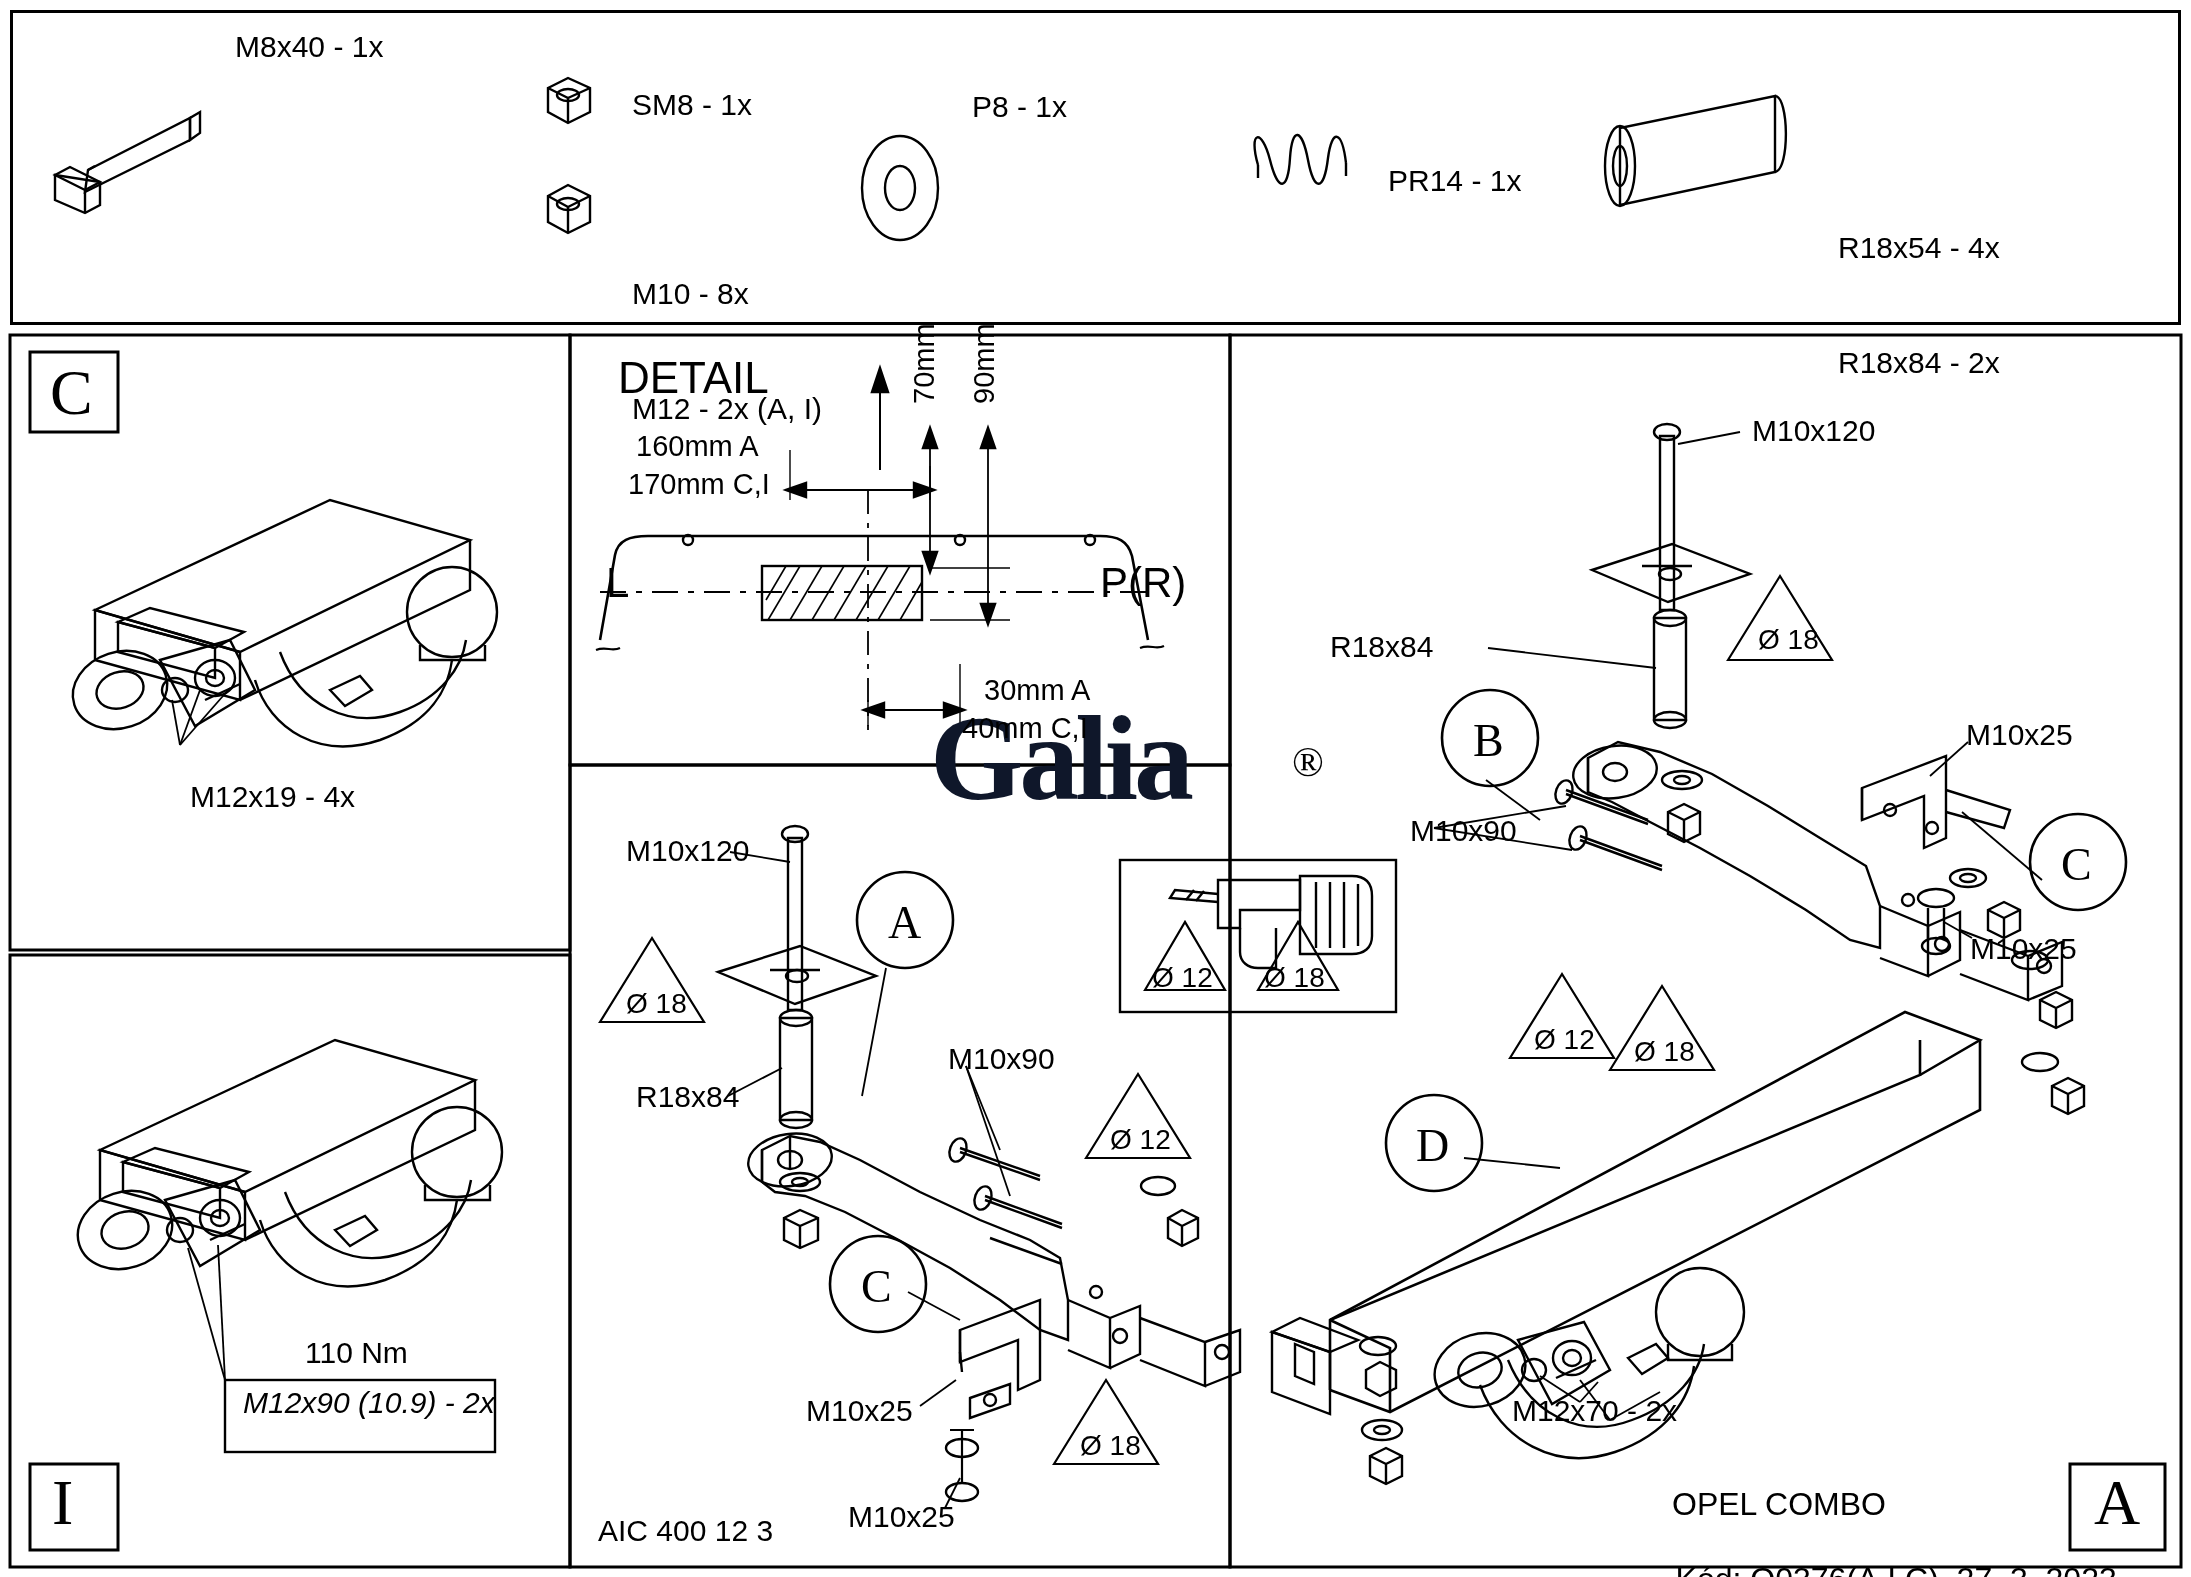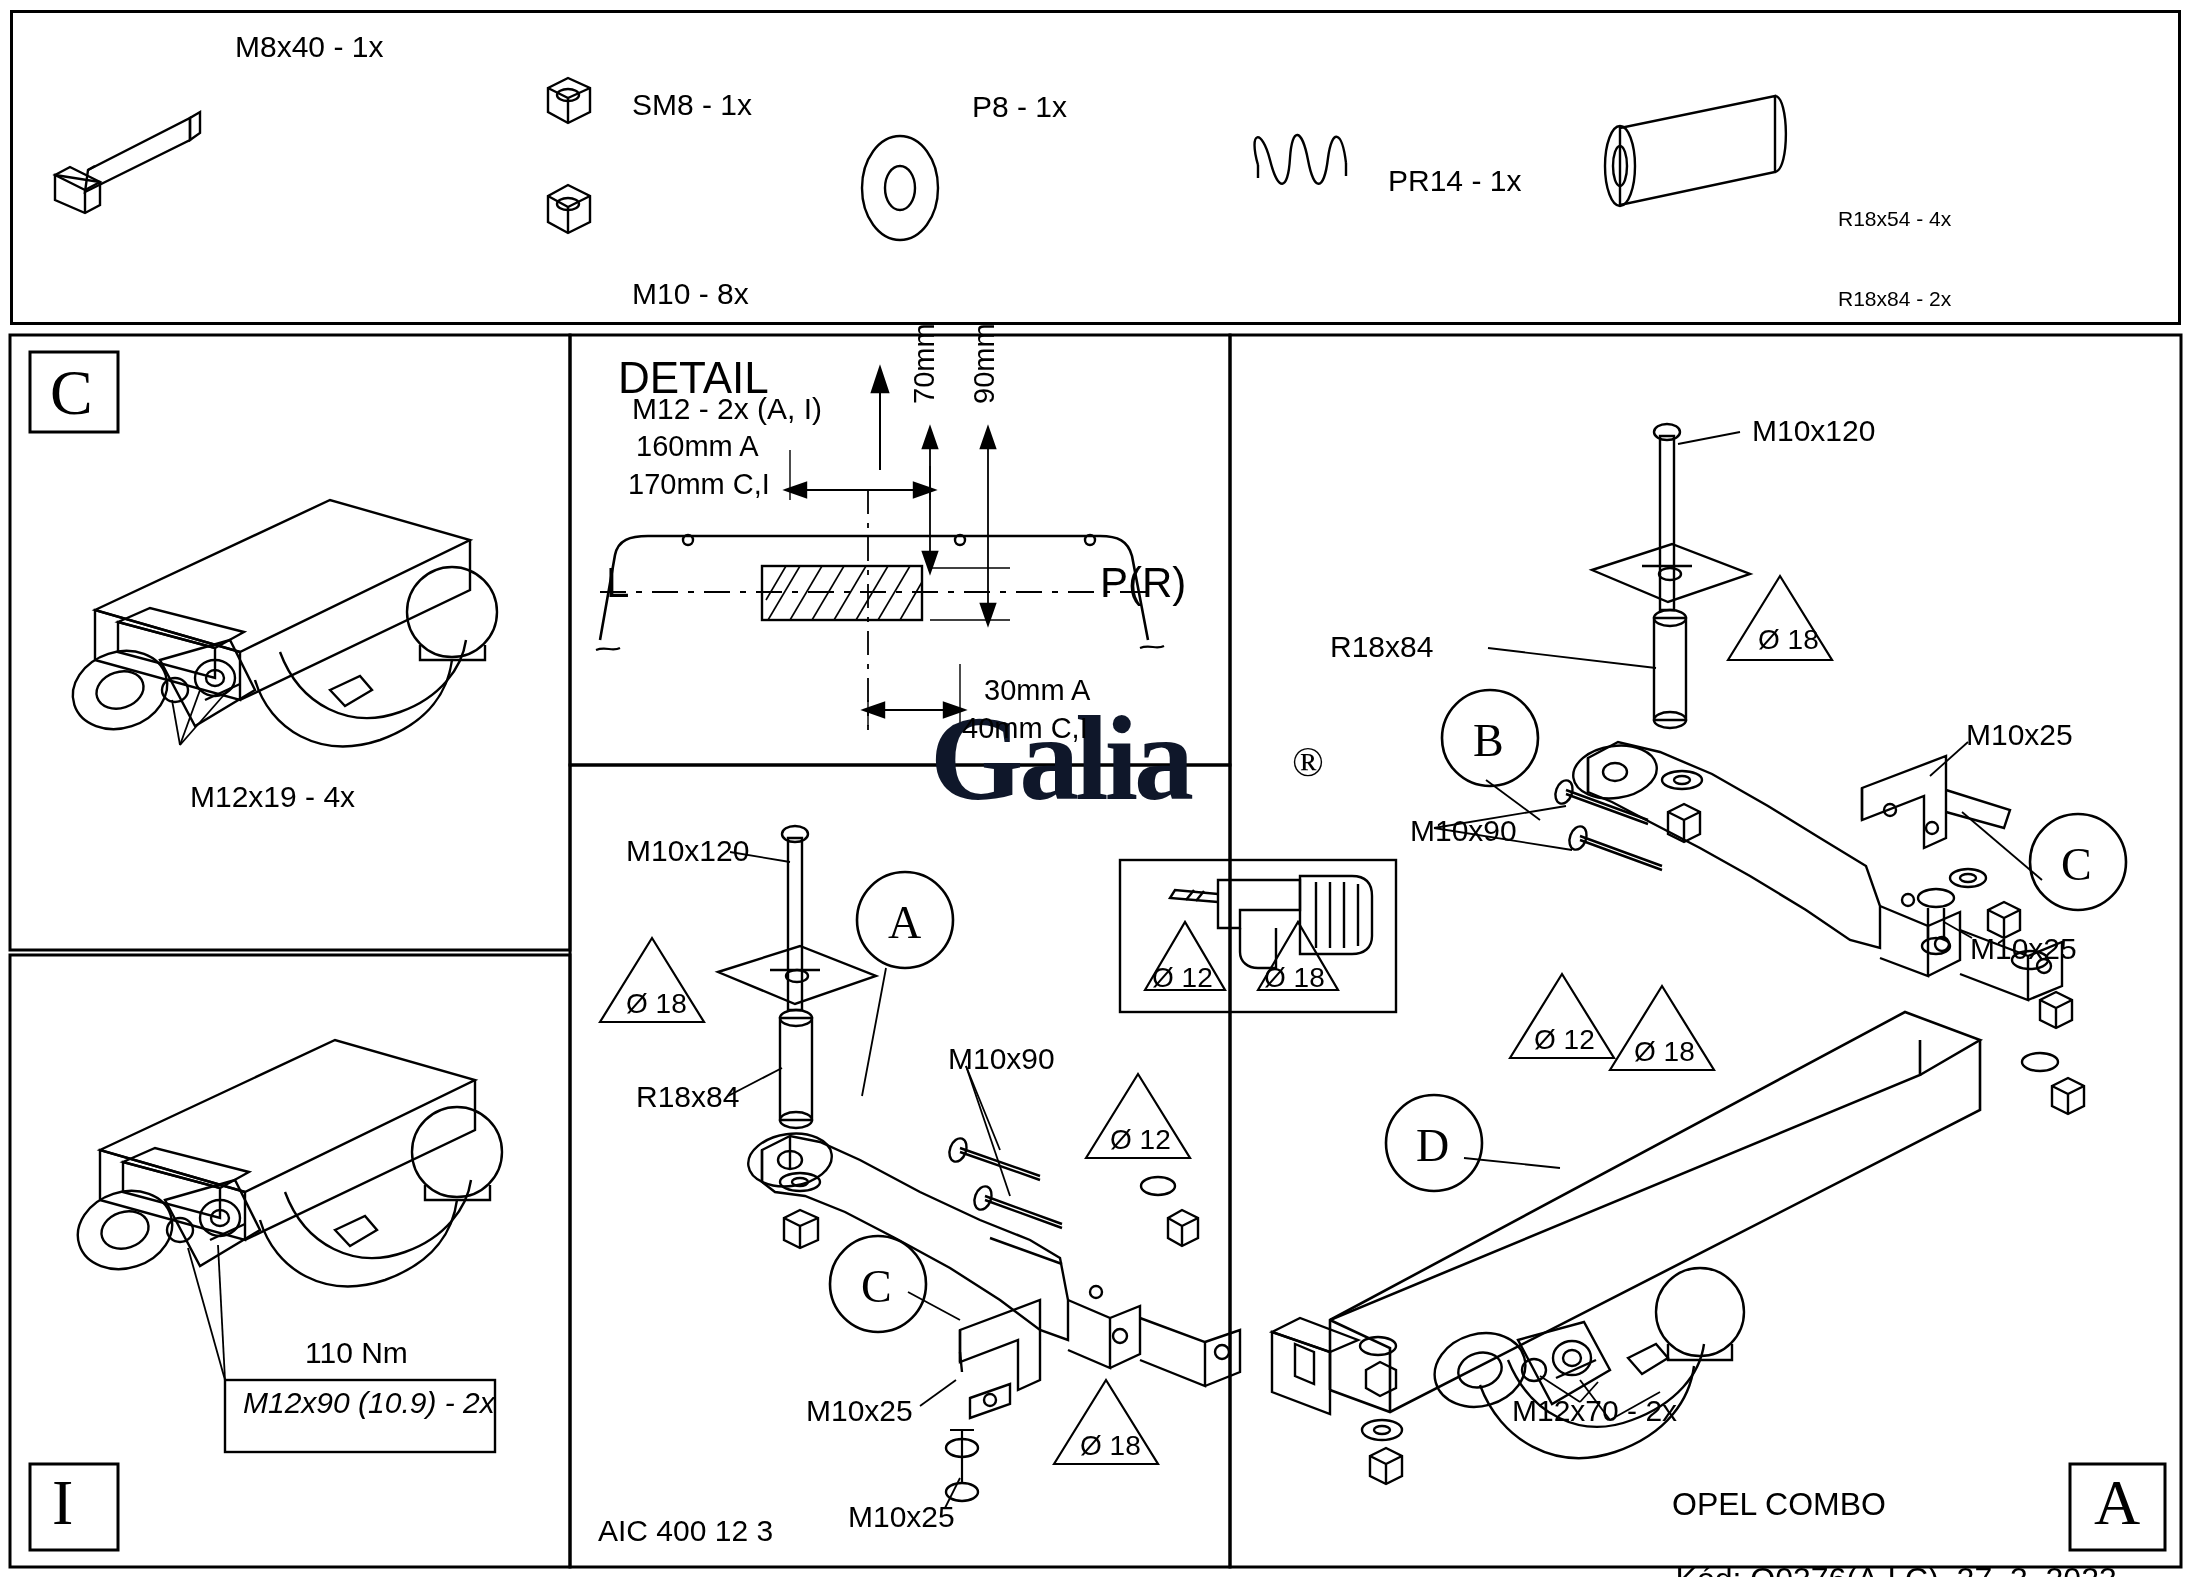--- a/index.html
+++ b/index.html
@@ -365,21 +365,21 @@
   </div>
 
   <div class="lbl" style="left:235px;top:28px;font-size:30px;"><span>M8x40 - 1x</span></div>
   <div class="lbl" style="left:632px;top:86px;font-size:30px;"><span>SM8 - 1x</span></div>
   <div class="lbl" style="left:632px;top:198px;font-size:30px;">
     <div>M10 - 8x</div>
     <div>M12 - 2x (A, I)</div>
   </div>
   <div class="lbl" style="left:972px;top:88px;font-size:30px;"><span>P8 - 1x</span></div>
   <div class="lbl" style="left:1388px;top:162px;font-size:30px;"><span>PR14 - 1x</span></div>
-  <div class="lbl" style="left:1838px;top:152px;font-size:21px;">
+  <div class="lbl" style="left:1838px;top:152px;font-size:30px;">
     <div>R18x54 - 4x</div>
     <div>R18x84 - 2x</div>
   </div>
 
   <div class="lbl" style="left:50px;top:352px;font-size:64px;font-family:'Liberation Serif',serif;"><span>C</span></div>
   <div class="lbl" style="left:190px;top:778px;font-size:30px;"><span>M12x19 - 4x</span></div>
 
   <div class="lbl" style="left:52px;top:1462px;font-size:64px;font-family:'Liberation Serif',serif;"><span>I</span></div>
   <div class="lbl" style="left:243px;top:1384px;font-size:30px;font-style:italic;"><span>M12x90 (10.9) - 2x</span></div>
   <div class="lbl" style="left:305px;top:1334px;font-size:30px;"><span>110 Nm</span></div>

